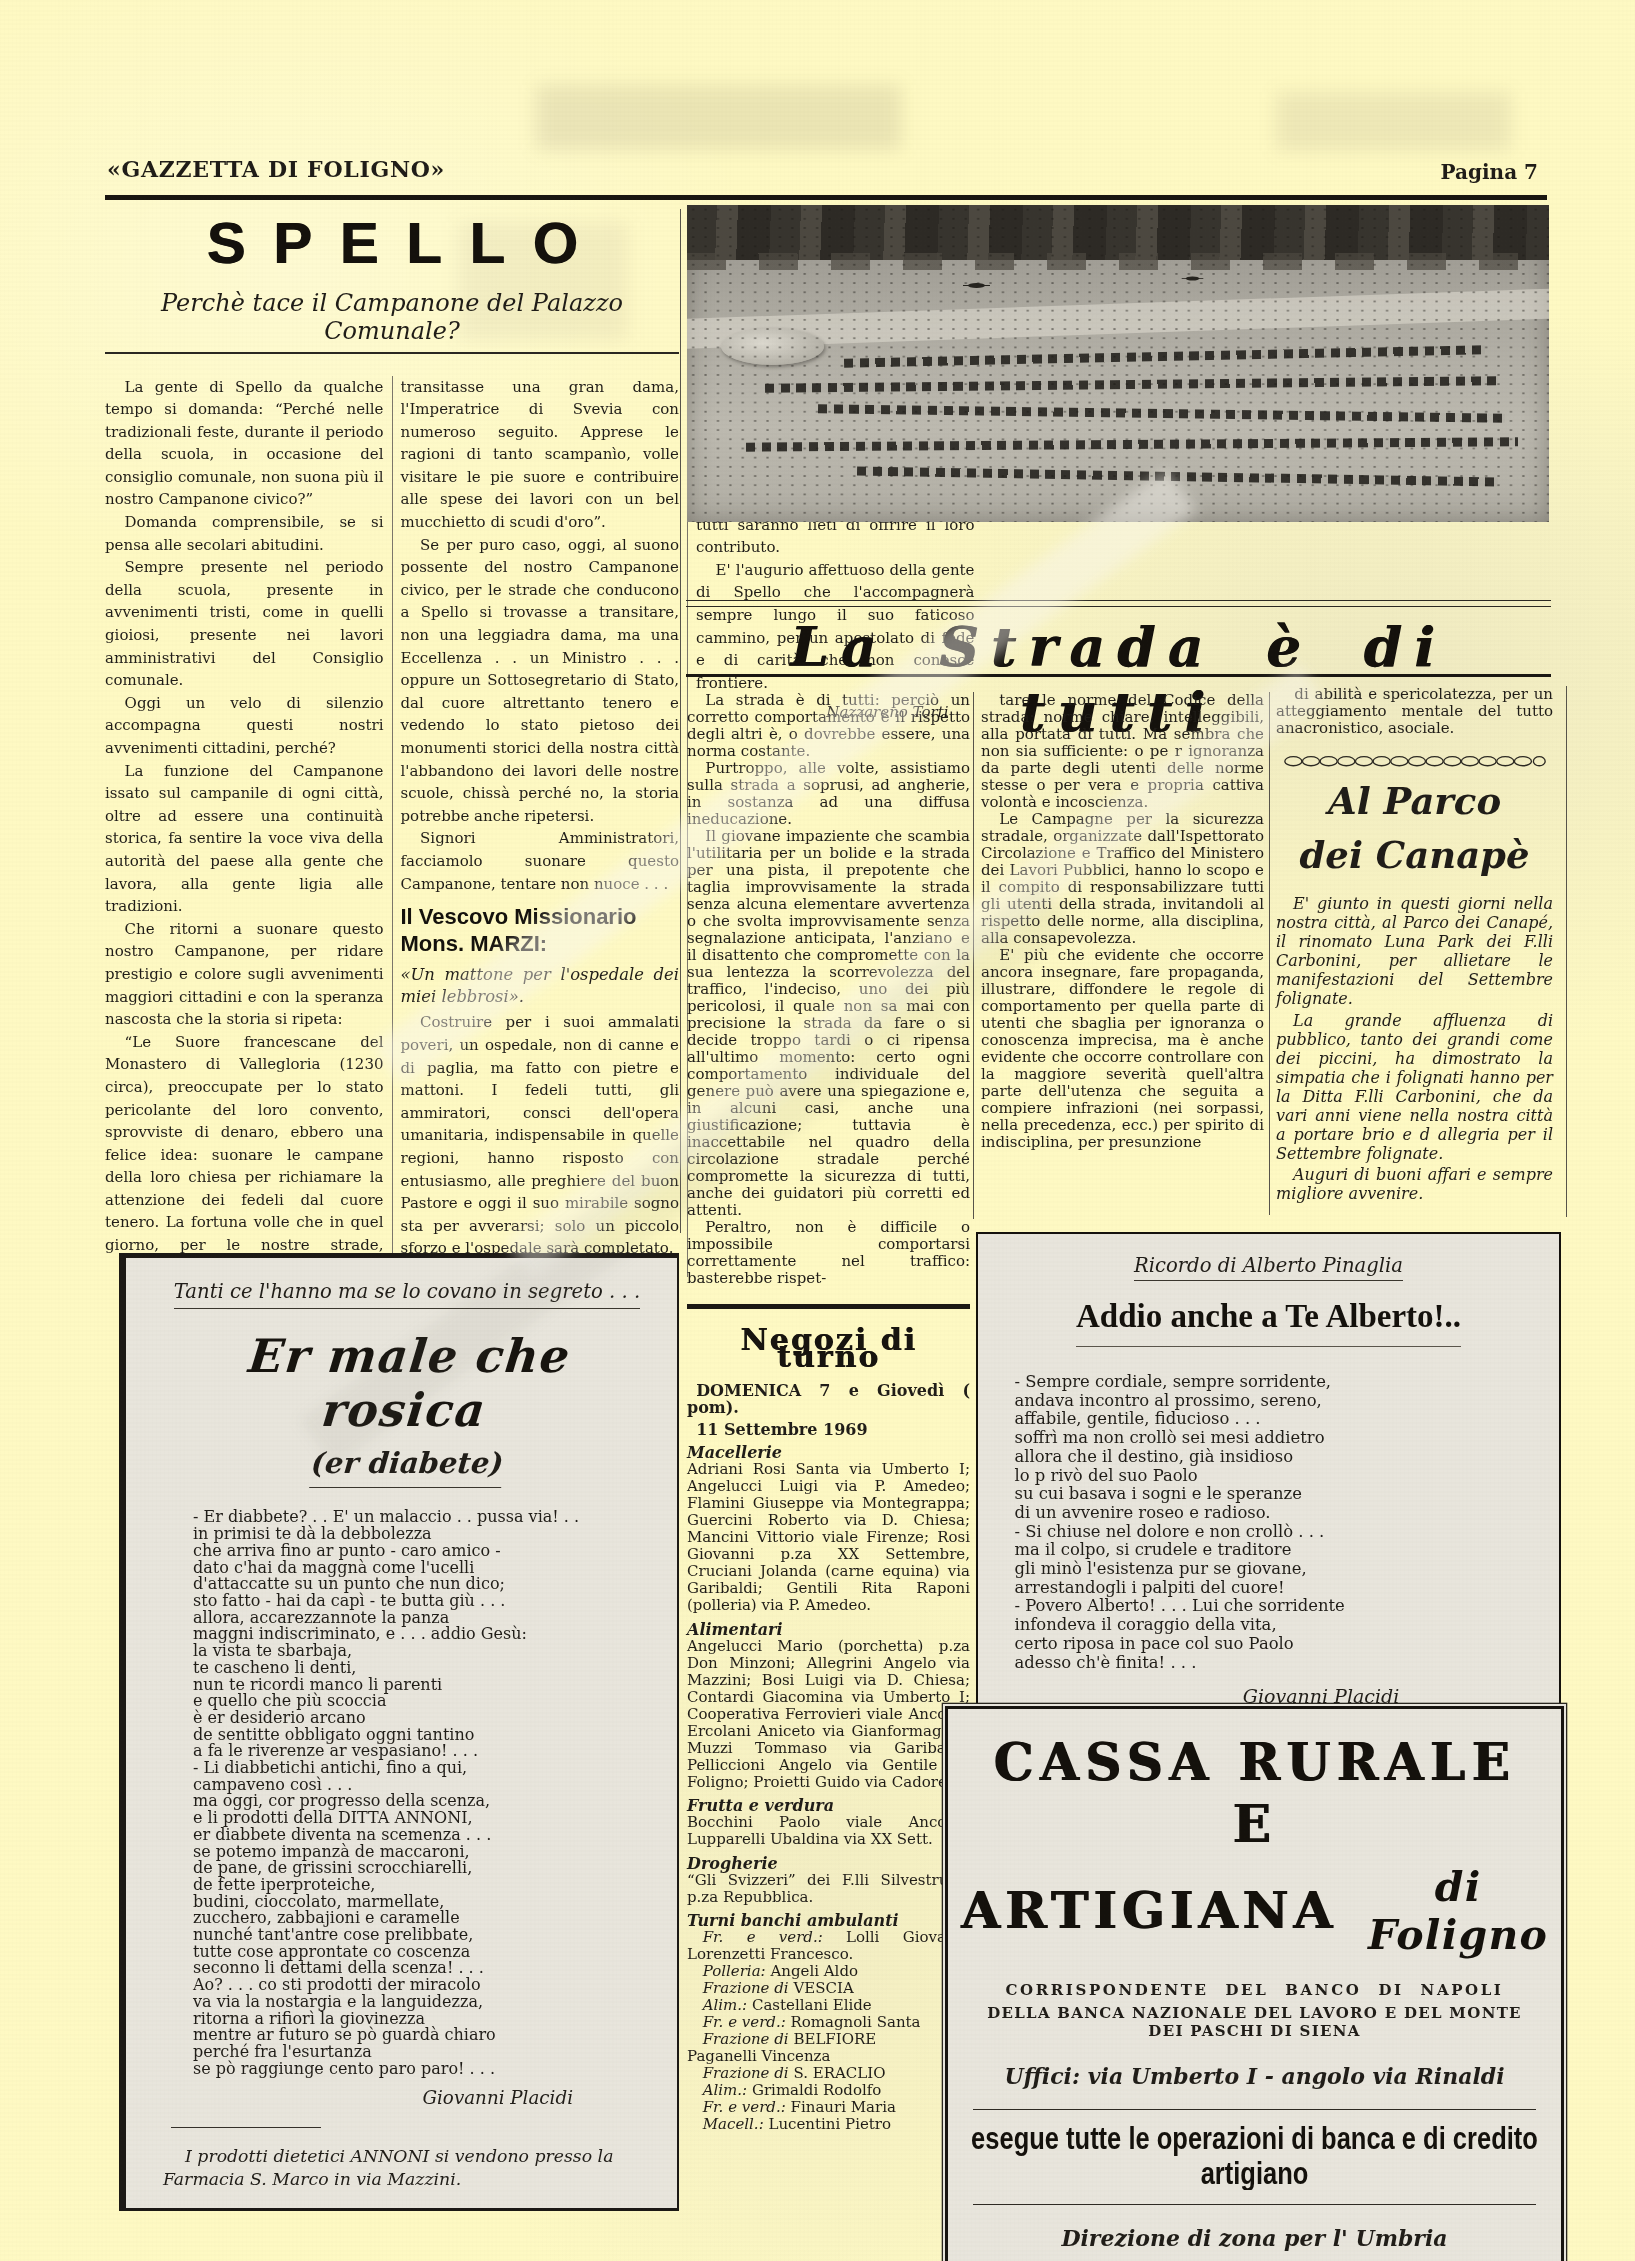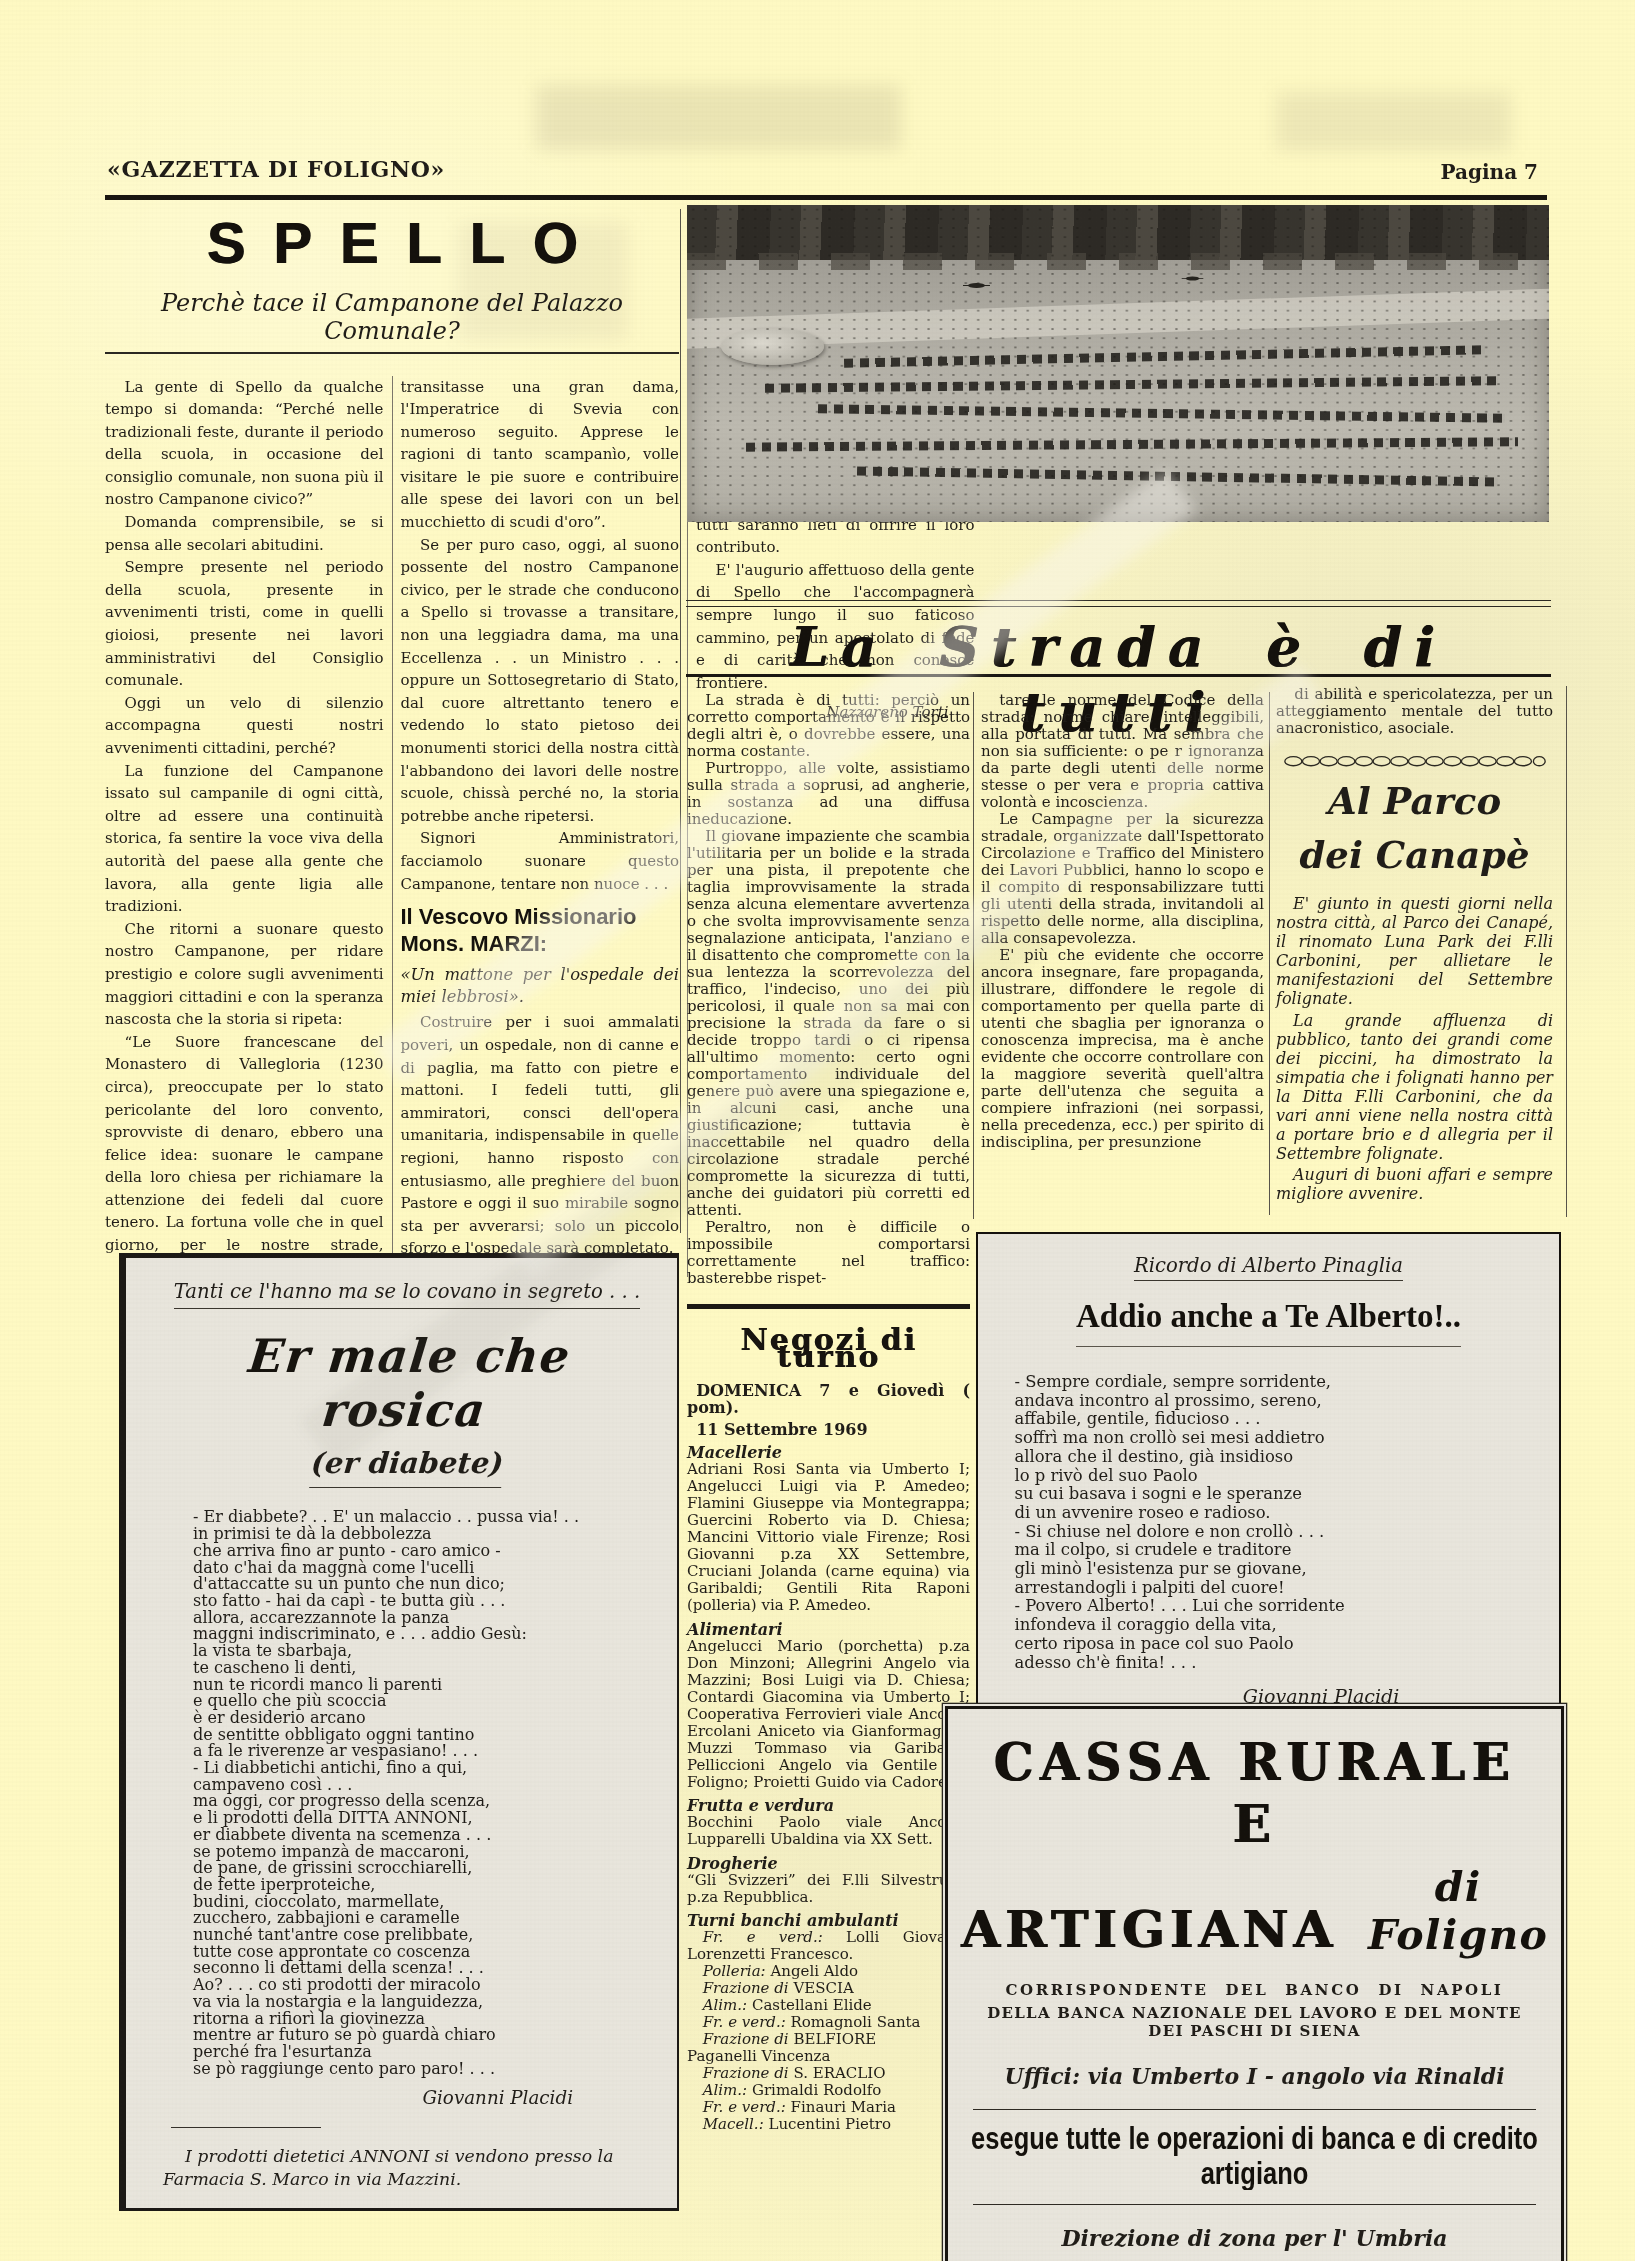--- a/index.html
+++ b/index.html
@@ -123,21 +123,21 @@
   .alberto-lines{margin-top:26px;padding-left:6.5px;font-size:16.4px;line-height:18.7px;}
   .alberto-lines p{margin:0;}
   .alberto-sig{margin-top:13px;text-align:center;font-style:italic;font-size:19px;padding-left:105px;}
 
   
   .cassa-box{position:absolute;left:945px;top:1706px;width:619px;z-index:6;background:#e8e5dc;
       border:3.9px solid #171410;box-shadow:0 0 0 2px #e8e5dc,0 0 0 3.3px #2a2720;
       padding:25px 19.6px 19.6px 19.6px;box-sizing:border-box;text-align:center;}
   .cassa-line1{font-weight:800;font-size:50px;letter-spacing:6.5px;transform:scaleY(1.05);color:#14110c;
       text-shadow:1.3px 0 0 #14110c;}
-  .cassa-line2{margin-top:10.5px;display:flex;justify-content:center;align-items:flex-end;gap:31px;}
+  .cassa-line2{margin-top:10.5px;display:flex;justify-content:center;align-items:center;gap:31px;}
   .cassa-line2 .art{font-weight:800;font-size:50px;letter-spacing:5.2px;color:#14110c;text-shadow:1.3px 0 0 #14110c;}
   .cassa-line2 .fol{font-style:italic;font-weight:bold;font-size:41px;letter-spacing:1.3px;color:#14110c;}
   .cassa-sub1{margin-top:22px;font-weight:bold;font-size:15px;letter-spacing:2.6px;word-spacing:9.2px;}
   .cassa-sub2{margin-top:5.2px;font-weight:bold;font-size:15px;letter-spacing:1.3px;}
   .cassa-uffici{margin-top:23.5px;font-style:italic;font-weight:bold;font-size:22px;}
   .cassa-rule{border-top:1.3px solid #2e2a23;margin:19.6px 5.2px 0 5.2px;}
   .cassa-esegue{margin-top:17px;font-family:"Liberation Sans",sans-serif;font-weight:800;font-size:25.5px;
       transform:scaleY(1.2);color:#14110c;}
   .cassa-dir1{margin-top:19.6px;font-style:italic;font-weight:600;font-size:22px;}
 

